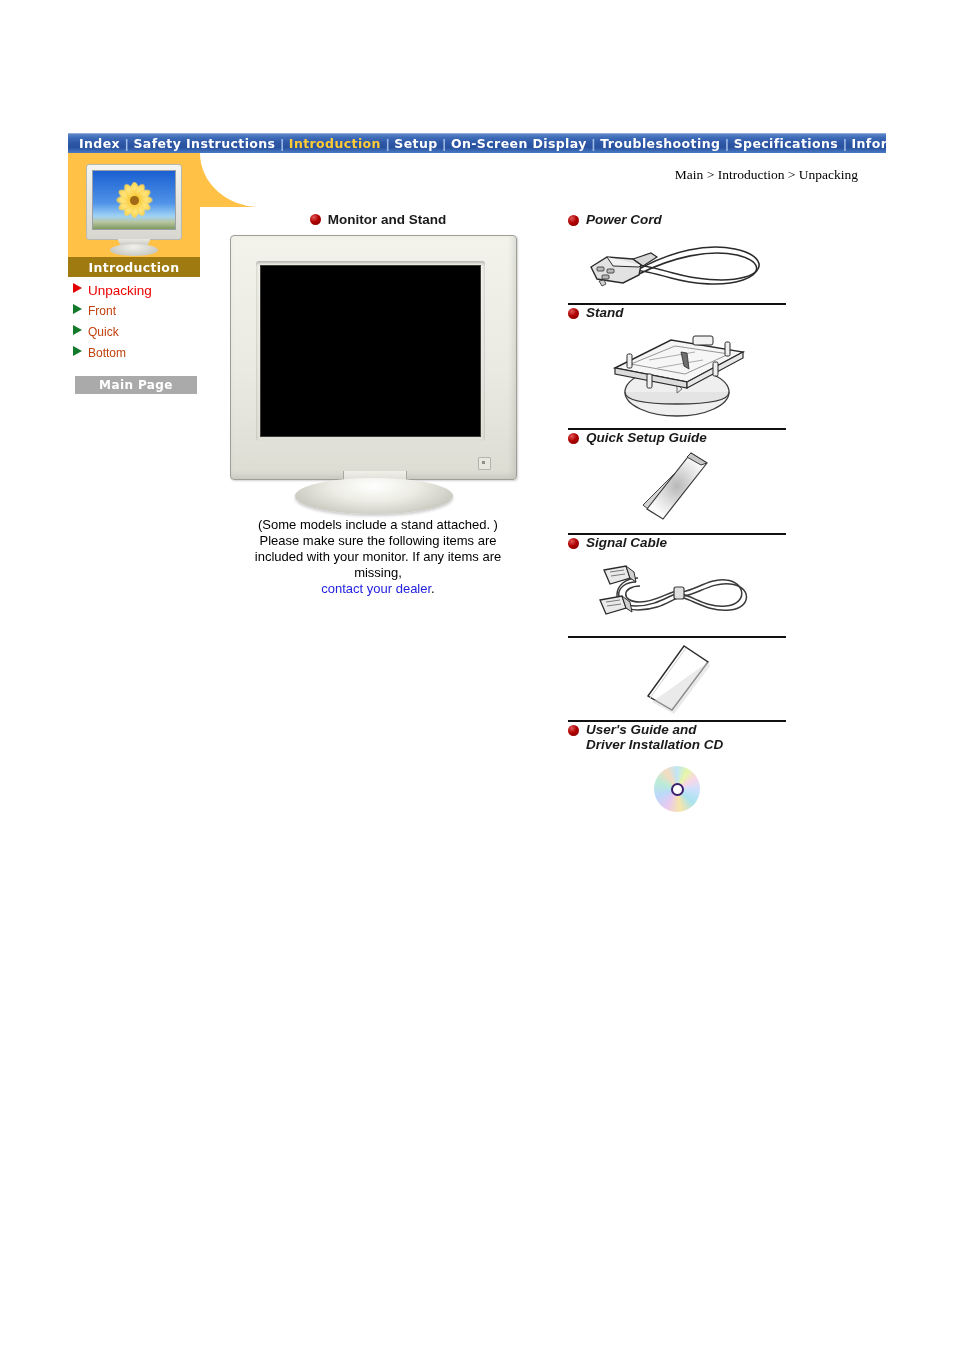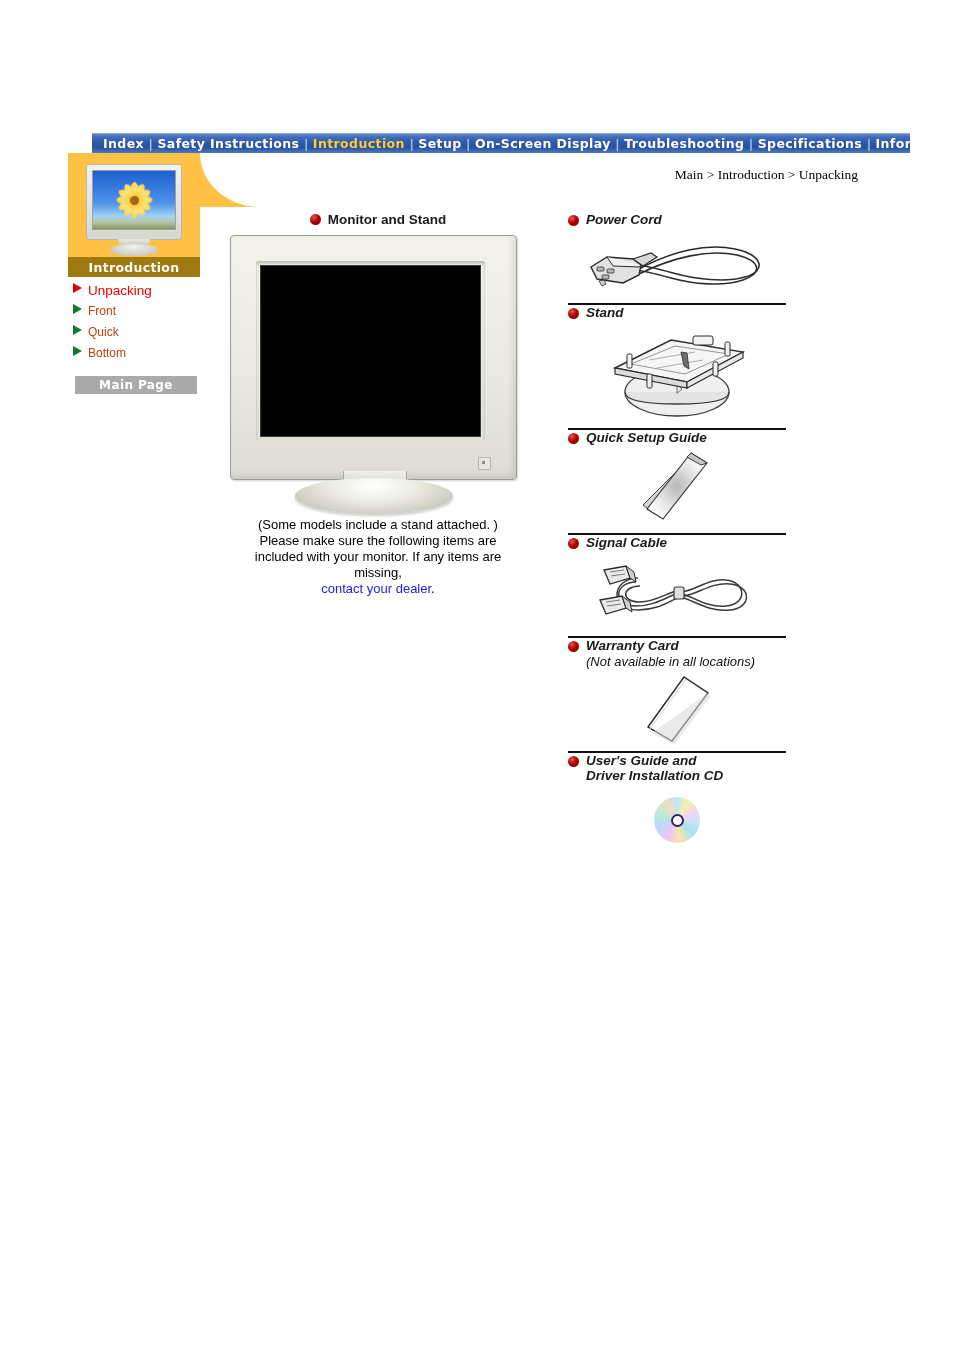--- a/index.html
+++ b/index.html
@@ -23,21 +23,20 @@
     width: 818px;
     height: 20px;
     background: linear-gradient(to bottom,
         #5e87c8 0%, #3f6cb8 18%, #2e57a6 48%, #27509f 70%, #4a7ac2 100%);
     display: flex;
     align-items: center;
     justify-content: space-between;
     padding: 0 6px;
     box-sizing: border-box;
     border-top: 1px solid #8cabdd;
-    margin-left: 24px;
   }
   .nav-item {
     color: #ffffff;
     font-size: 12.5px;
     font-weight: bold;
     letter-spacing: 0.4px;
     white-space: nowrap;
     padding: 0 5px;
     font-family: "DejaVu Sans", sans-serif;
   }
@@ -600,27 +599,20 @@
           <path d="M8 44 L30 40 L34 52 L14 58 Z" fill="#e9e9e9" stroke="#2b2b2b" stroke-width="1.3"></path>
           <path d="M30 40 L38 46 L40 56 L34 52 Z" fill="#cfcfcf" stroke="#2b2b2b" stroke-width="1"></path>
           <path d="M14 46 L28 44 M15 50 L29 48" stroke="#7a7a7a" stroke-width="1"></path>
         </g>
       </svg>
     </div>
     <div class="divider"></div>
   </div>
 
   <div class="right-item">
-    <div class="right-head">
-      <span class="bullet"></span>
-      <span class="right-title-block">
-        <span class="item-title">Warranty Card</span>
-        <span class="right-sub">(Not available in all locations)</span>
-      </span>
-    </div>
     <div class="art art-card" style="margin-top: 2px; margin-bottom: 4px;">
       <svg width="110" height="76" viewBox="0 0 110 76">
         <path d="M26 56 L62 6 L86 22 L50 70 Z" fill="#ffffff" stroke="#2b2b2b" stroke-width="1.4"></path>
         <path d="M28 58 L64 8" stroke="#d0d0d0" stroke-width="1"></path>
         <path d="M30 62 L52 74 L88 26 L86 22" fill="#d8d8d8" opacity=".55"></path>
       </svg>
     </div>
     <div class="divider"></div>
   </div>
 

